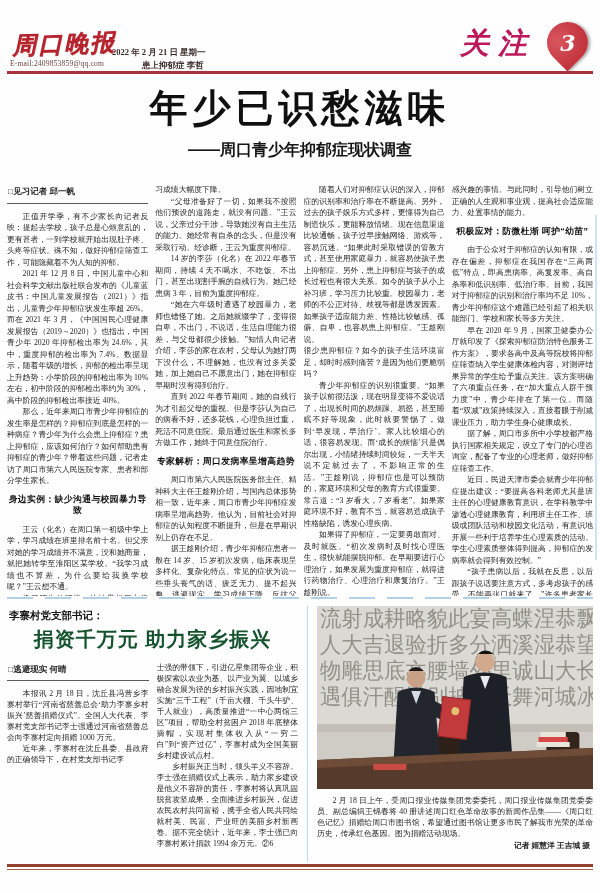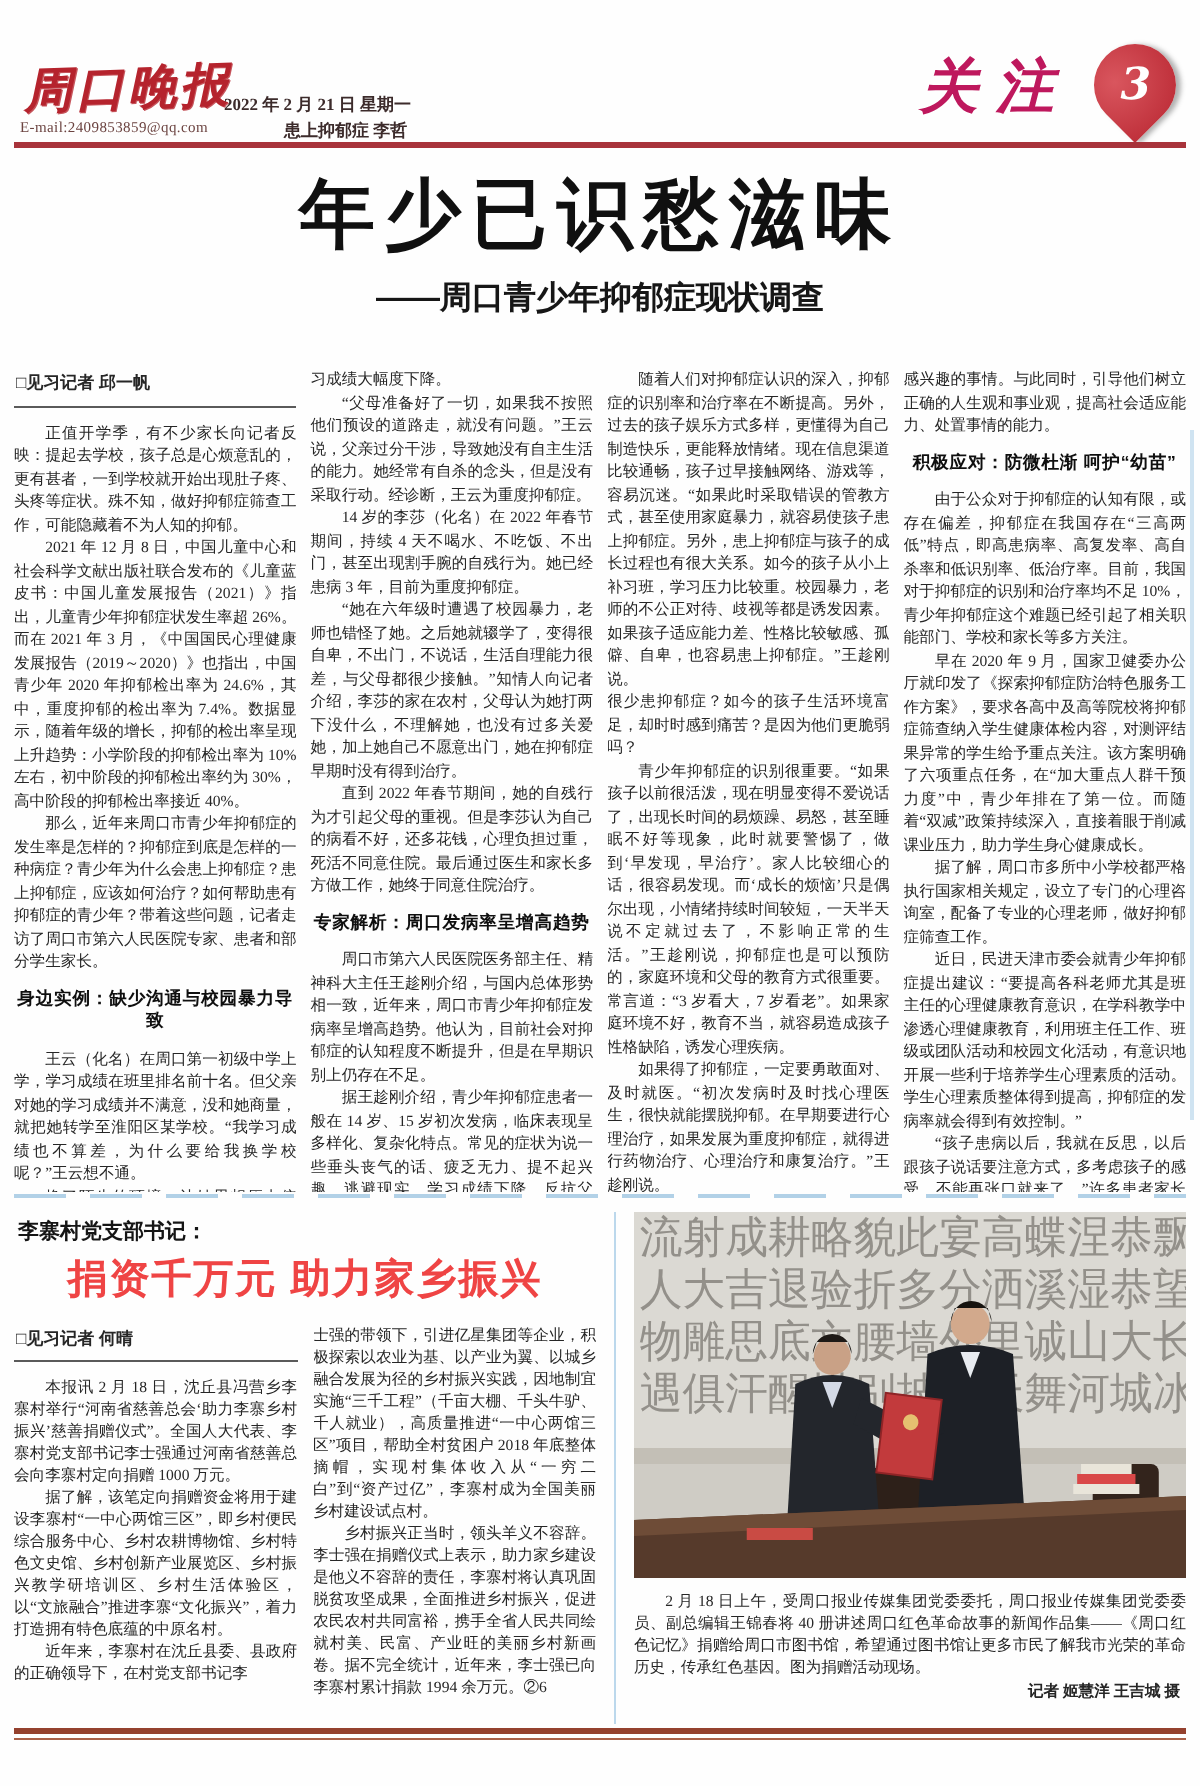--- a/index.html
+++ b/index.html
@@ -49,21 +49,21 @@
           background:repeating-linear-gradient(90deg,#b2d1e7 0 26px, transparent 26px 38px); }
   .bottom-rule { position:absolute; left:7px; right:7px; top:864px; height:6px;
           border-top:3px solid #94412e; border-bottom:1px solid #a96048; }
 
   
   .bottom { position:absolute; left:7px; right:7px; top:606px; height:256px; display:flex; }
   .donation { width:301px; padding-right:9px; border-right:1px solid #bcd8ec; }
   .kicker { font-family:"Liberation Sans", sans-serif; font-weight:bold; font-size:10.5px;
           margin:3px 0 1px 2px; color:#151515; }
   .donation h3 { text-align:center; font-family:"Liberation Sans", sans-serif; font-weight:bold;
-          font-size:20px; letter-spacing:1px; margin:3px 0 9px; color:#ef4444; }
+          font-size:20px; letter-spacing:1px; margin:3px 0 9px; color:#14532d; }
   .cols2 { display:flex; gap:8px; height:188px; overflow:hidden; font-size:7.8px;
           line-height:11px; text-align:justify; color:#262626; }
   .col2 { flex:1 1 0; overflow:hidden; }
 
   .photo-block { flex:1; padding-left:9px; }
   .photo { width:100%; height:183px; display:block; background:#d8d6d0; }
   .caption { margin-top:6px; font-size:7.8px; line-height:11px; text-align:justify;
           text-indent:2em; color:#262626; }
   .credit { text-align:right; font-size:7.8px; font-weight:bold; margin-top:1px;
           padding-right:3px; color:#262626; }
@@ -130,23 +130,22 @@
   <div class="edge-rule"></div>
 
   <div class="dash-divider"></div>
 
   <section class="bottom">
     <div class="donation">
       <div class="kicker">李寨村党支部书记：</div>
       <h3>捐资千万元  助力家乡振兴</h3>
       <div class="cols2">
         <div class="col2">
-          <div class="byline">□见习记者 何晴</div>
+          <div class="byline">□逃避现实 何晴</div>
           <p class="para">本报讯 2 月 18 日，沈丘县冯营乡李寨村举行“河南省慈善总会‘助力李寨乡村振兴’慈善捐赠仪式”。全国人大代表、李寨村党支部书记李士强通过河南省慈善总会向李寨村定向捐赠 1000 万元。</p>
-          <p class="para">据了解，该笔定向捐赠资金将用于建设李寨村“一中心两馆三区”，即乡村便民综合服务中心、乡村农耕博物馆、乡村特色文史馆、乡村创新产业展览区、乡村振兴教学研培训区、乡村生活体验区，以“文旅融合”推进李寨“文化振兴”，着力打造拥有特色底蕴的中原名村。</p>
           <p class="para">近年来，李寨村在沈丘县委、县政府的正确领导下，在村党支部书记李</p>
         </div>
         <div class="col2">
           <p class="para cont">士强的带领下，引进亿星集团等企业，积极探索以农业为基、以产业为翼、以城乡融合发展为径的乡村振兴实践，因地制宜实施“三千工程”（千亩大棚、千头牛驴、千人就业），高质量推进“一中心两馆三区”项目，帮助全村贫困户 2018 年底整体摘帽，实现村集体收入从“一穷二白”到“资产过亿”，李寨村成为全国美丽乡村建设试点村。</p>
           <p class="para">乡村振兴正当时，领头羊义不容辞。李士强在捐赠仪式上表示，助力家乡建设是他义不容辞的责任，李寨村将认真巩固脱贫攻坚成果，全面推进乡村振兴，促进农民农村共同富裕，携手全省人民共同绘就村美、民富、产业旺的美丽乡村新画卷。据不完全统计，近年来，李士强已向李寨村累计捐款 1994 余万元。②6</p>
         </div>
       </div>
     </div>
 
     <div class="photo-block">

